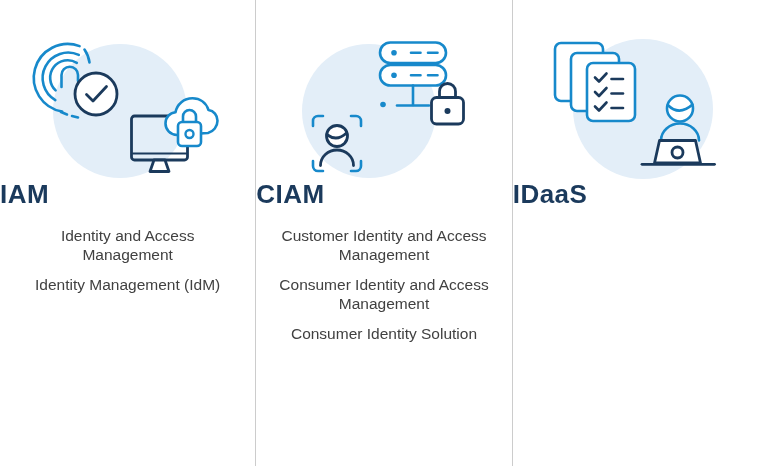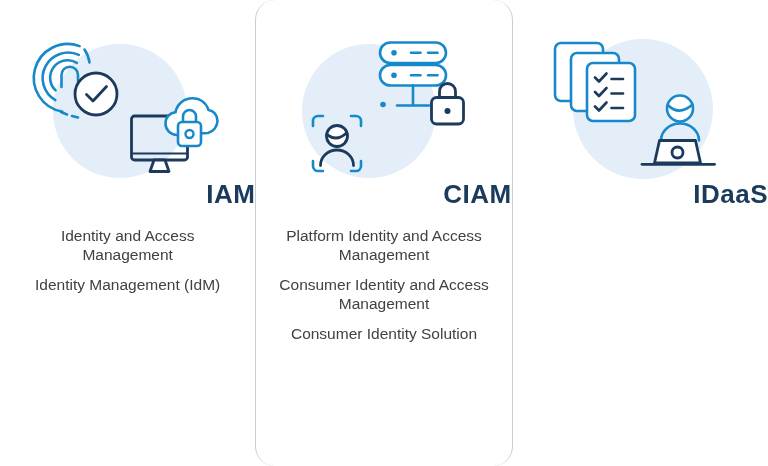--- a/index.html
+++ b/index.html
@@ -12,25 +12,25 @@
   }
   *{box-sizing:border-box;}
   html,body{margin:0;padding:0;}
   body{
     width:768px;height:466px;overflow:hidden;
     background:var(--background);
     font-family:"Liberation Sans", sans-serif;
   }
   .board{display:flex;width:768px;height:466px;}
   .column{flex:1 1 0;min-width:0;}
-  .column.mid{border-left:1px solid var(--divider);border-right:1px solid var(--divider);border-radius:20px;}
+  .column.mid{border-left:1px solid var(--divider);border-right:1px solid var(--divider);}
   .icon-wrap{height:174px;padding-top:26px;display:flex;justify-content:center;}
   .icon-wrap svg{width:200px;height:170px;display:block;}
   .title{
-    margin:0;height:40px;line-height:40px;text-align:right;
+    margin:0;height:40px;line-height:40px;text-align:left;
     font-size:26px;font-weight:bold;letter-spacing:.5px;color:var(--navy);
   }
   .terms{margin-top:12px;}
   .term{
     text-align:center;white-space:pre-line;
     font-size:15.5px;line-height:19px;color:var(--body-text);
     margin:0 10px 11px;
   }
   
   .ln-b{fill:none;stroke:var(--accent-blue);stroke-width:2.6;stroke-linecap:round;stroke-linejoin:round;}
@@ -110,21 +110,21 @@
         </g>
         <g class="ln-n">
           <circle class="fw" cx="53" cy="110" r="10.5"></circle>
           <path d="M 43.5,109 Q 53,116 62.5,107"></path>
           <path d="M 36.5,139.5 A 16.5 15.5 0 0 1 69.5,139.5"></path>
         </g>
       </svg>
     </div>
     <h2 class="title">CIAM</h2>
     <div class="terms">
-      <div class="term">Platform Identity and Access
+      <div class="term">Customer Identity and Access
 Management</div>
       <div class="term">Consumer Identity and Access
 Management</div>
       <div class="term">Consumer Identity Solution</div>
     </div>
   </div>
 
   <div class="column">
     <div class="icon-wrap">
       <svg viewBox="0 0 200 170">

